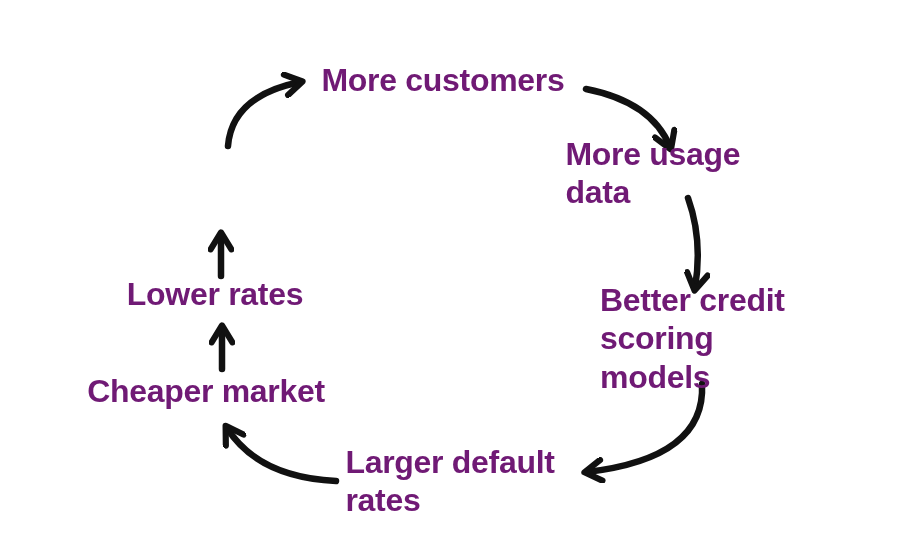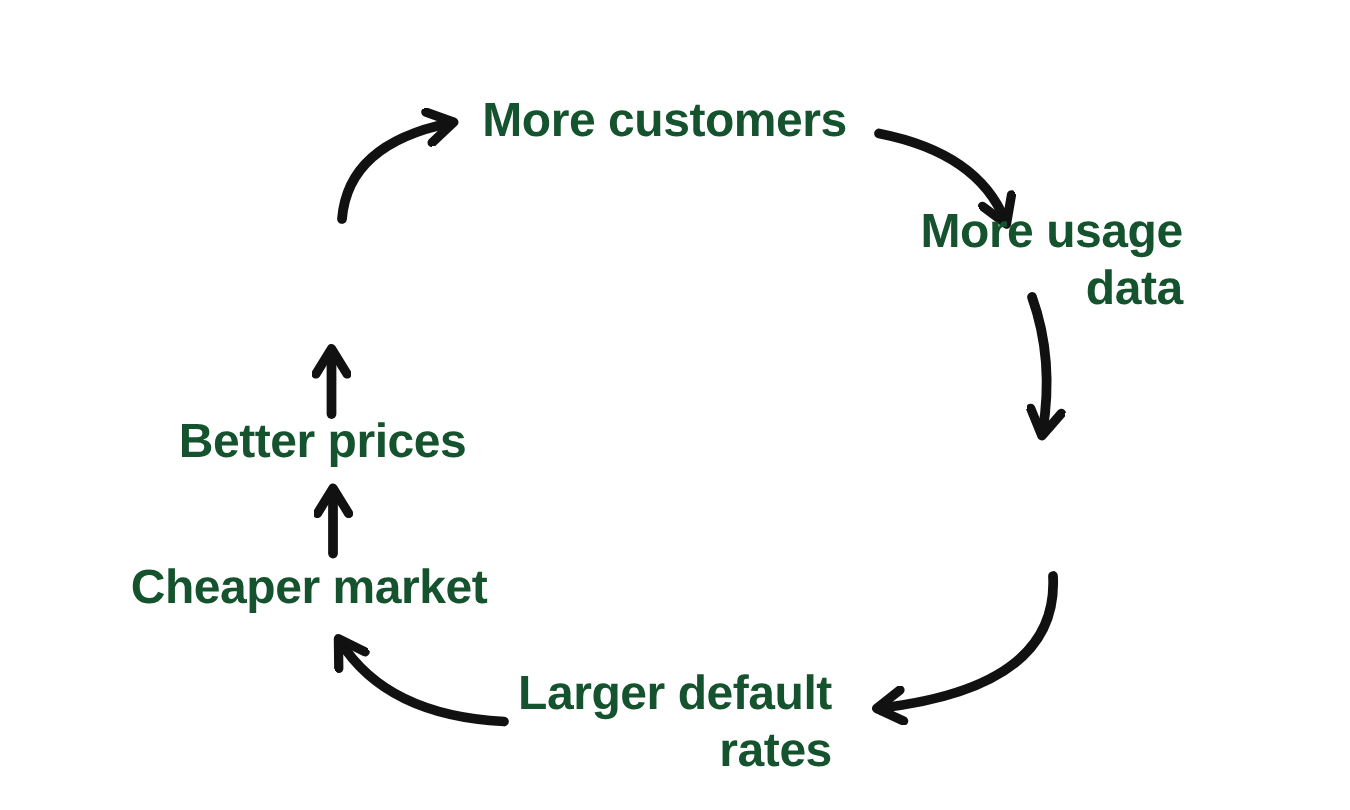--- a/index.html
+++ b/index.html
@@ -29,22 +29,22 @@
     stroke-linecap: round;
     stroke-linejoin: round;
   }
   .node {
     position: absolute;
     transform: translate(-50%, -50%);
     font-weight: bold;
     font-size: 32px;
     line-height: 1.2;
     letter-spacing: -0.3px;
-    color: #14532d;
-    text-align: right;
+    color: #701a75;
+    text-align: left;
     white-space: pre-line;
   }
   #n-more-customers        { left: 443px; top:  80px; }
   #n-more-usage-data       { left: 677px; top: 173px; }
   #n-better-credit         { left: 700px; top: 339px; }
   #n-lower-default         { left: 450px; top: 481px; }
   #n-cheaper-capital       { left: 206px; top: 391px; }
   #n-lower-prices          { left: 215px; top: 294px; }
   #n-larger-market         { left: 229px; top: 189px; }
 </style>
@@ -66,22 +66,24 @@
     <path class="arrow" marker-end="url(#arrowhead)" d="M 702 384 Q 706 458 587 472"></path>
     <path class="arrow" marker-end="url(#arrowhead)" d="M 336 481 Q 258 477 227 428"></path>
     <path class="arrow" marker-end="url(#arrowhead)" d="M 222 369 L 222 328"></path>
     <path class="arrow" marker-end="url(#arrowhead)" d="M 221 276 L 221 235"></path>
   </svg>
 
   <div class="node" id="n-more-customers">More customers</div>
 
   <div class="node" id="n-more-usage-data">More usage data</div>
 
+  <div class="node" id="n-better-credit">Better credit
+scoring models</div>
 
   <div class="node" id="n-lower-default">Larger default
 rates</div>
 
   <div class="node" id="n-cheaper-capital">Cheaper market</div>
 
-  <div class="node" id="n-lower-prices">Better prices</div>
+  <div class="node" id="n-lower-prices">Lower rates</div>
 
 
 </div>
 
 </body></html>

